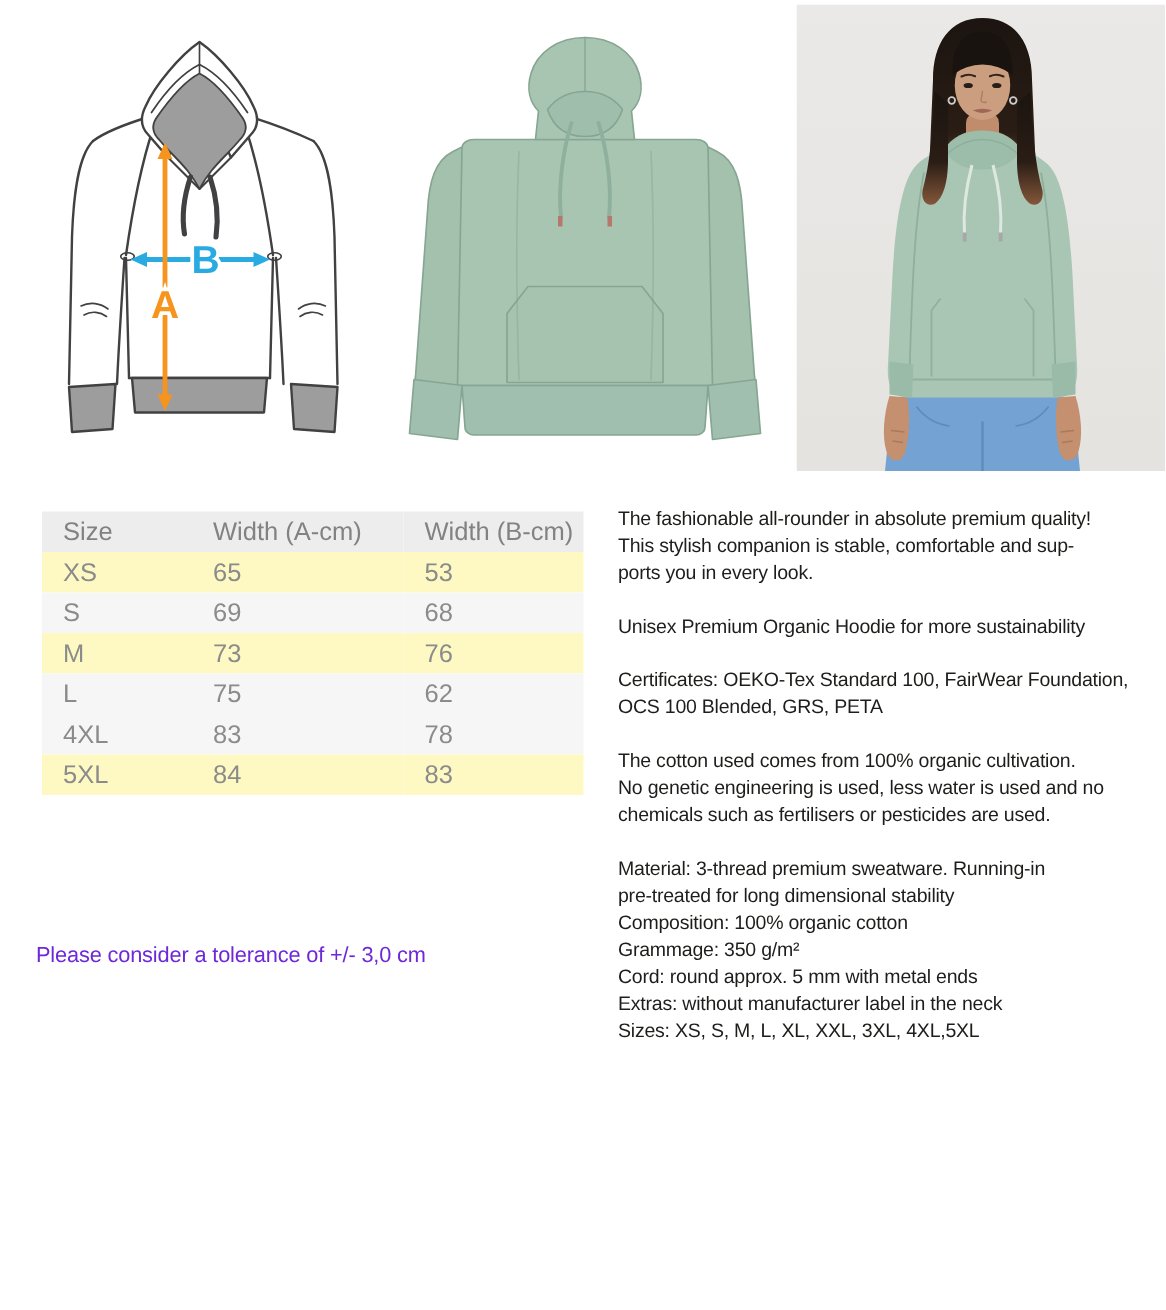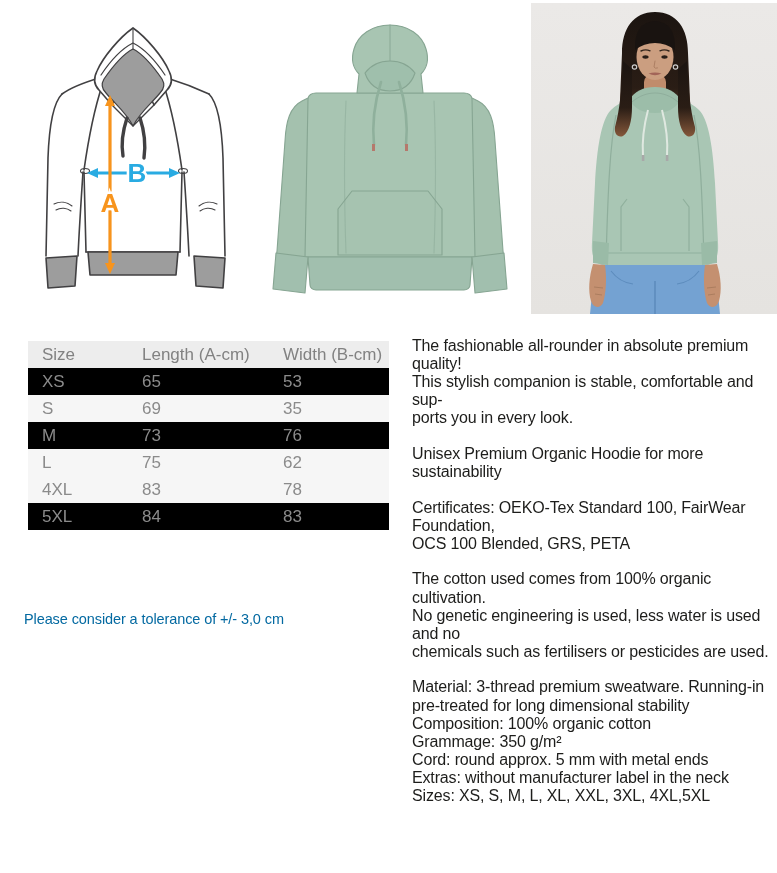--- a/index.html
+++ b/index.html
@@ -15,30 +15,30 @@
   .size-table{
     position:absolute;left:28px;top:341px;width:361px;
     border-collapse:collapse;table-layout:fixed;
   }
   .size-table th,.size-table td{
     height:27px;padding:0 0 0 14px;margin:0;text-align:left;
     font-size:17px;font-weight:400;color:#8b8b8b;white-space:nowrap;
   }
   .size-table thead tr{background:#ededed;}
   .size-table thead th{color:#828282;}
-  .size-table tbody tr.row-dark{background:#000000;}
+  .size-table tbody tr.row-dark{background:#fef9c3;}
   .size-table tbody tr.row-light{background:#f6f6f6;}
   
   .tolerance{
-    position:absolute;left:24px;top:611px;
-    font-size:14.5px;color:#0369a1;letter-spacing:-0.1px;
+    position:absolute;left:24px;top:629px;
+    font-size:14.5px;color:#6d28d9;letter-spacing:-0.1px;
   }
   .description{
     position:absolute;left:412px;top:337px;width:362px;
-    font-size:16px;line-height:18.1px;color:#1d1d1b;letter-spacing:-0.15px;
+    font-size:13px;line-height:18.1px;color:#1d1d1b;letter-spacing:-0.15px;
   }
   .description p{margin:0 0 17.5px 0;}
   
   .dim-label{
     font-family:"Liberation Sans",sans-serif;font-weight:bold;font-size:26px;
     paint-order:stroke;stroke:#ffffff;stroke-width:5px;
     text-anchor:middle;
   }
 </style>
 </head>
@@ -197,34 +197,34 @@
 
   <table class="size-table">
     <colgroup>
         <col style="width:100px">
         <col style="width:141px">
         <col style="width:120px">
       </colgroup>
     <thead>
       <tr>
         <th>Size</th>
-        <th>Length (A-cm)</th>
+        <th>Width (A-cm)</th>
         <th>Width (B-cm)</th>
       </tr>
     </thead>
     <tbody>
         <tr class="row-dark">
       <td>XS</td>
       <td>65</td>
       <td>53</td>
     </tr>
         <tr class="row-light">
       <td>S</td>
       <td>69</td>
-      <td>35</td>
+      <td>68</td>
     </tr>
         <tr class="row-dark">
       <td>M</td>
       <td>73</td>
       <td>76</td>
     </tr>
         <tr class="row-light">
       <td>L</td>
       <td>75</td>
       <td>62</td>

